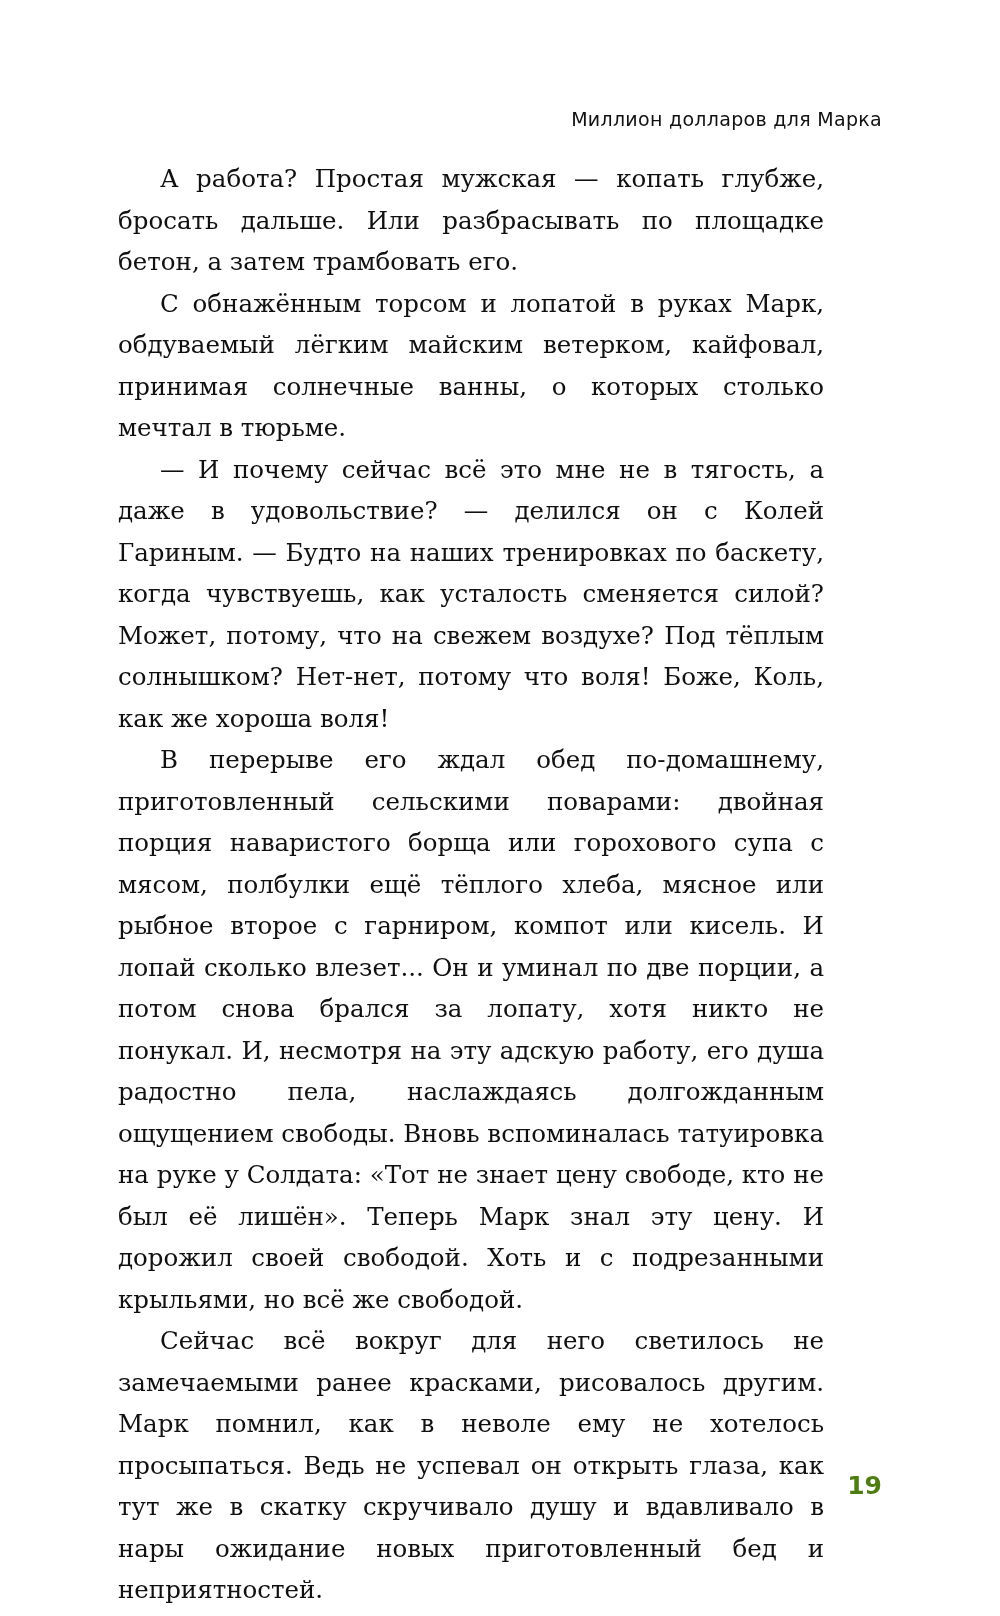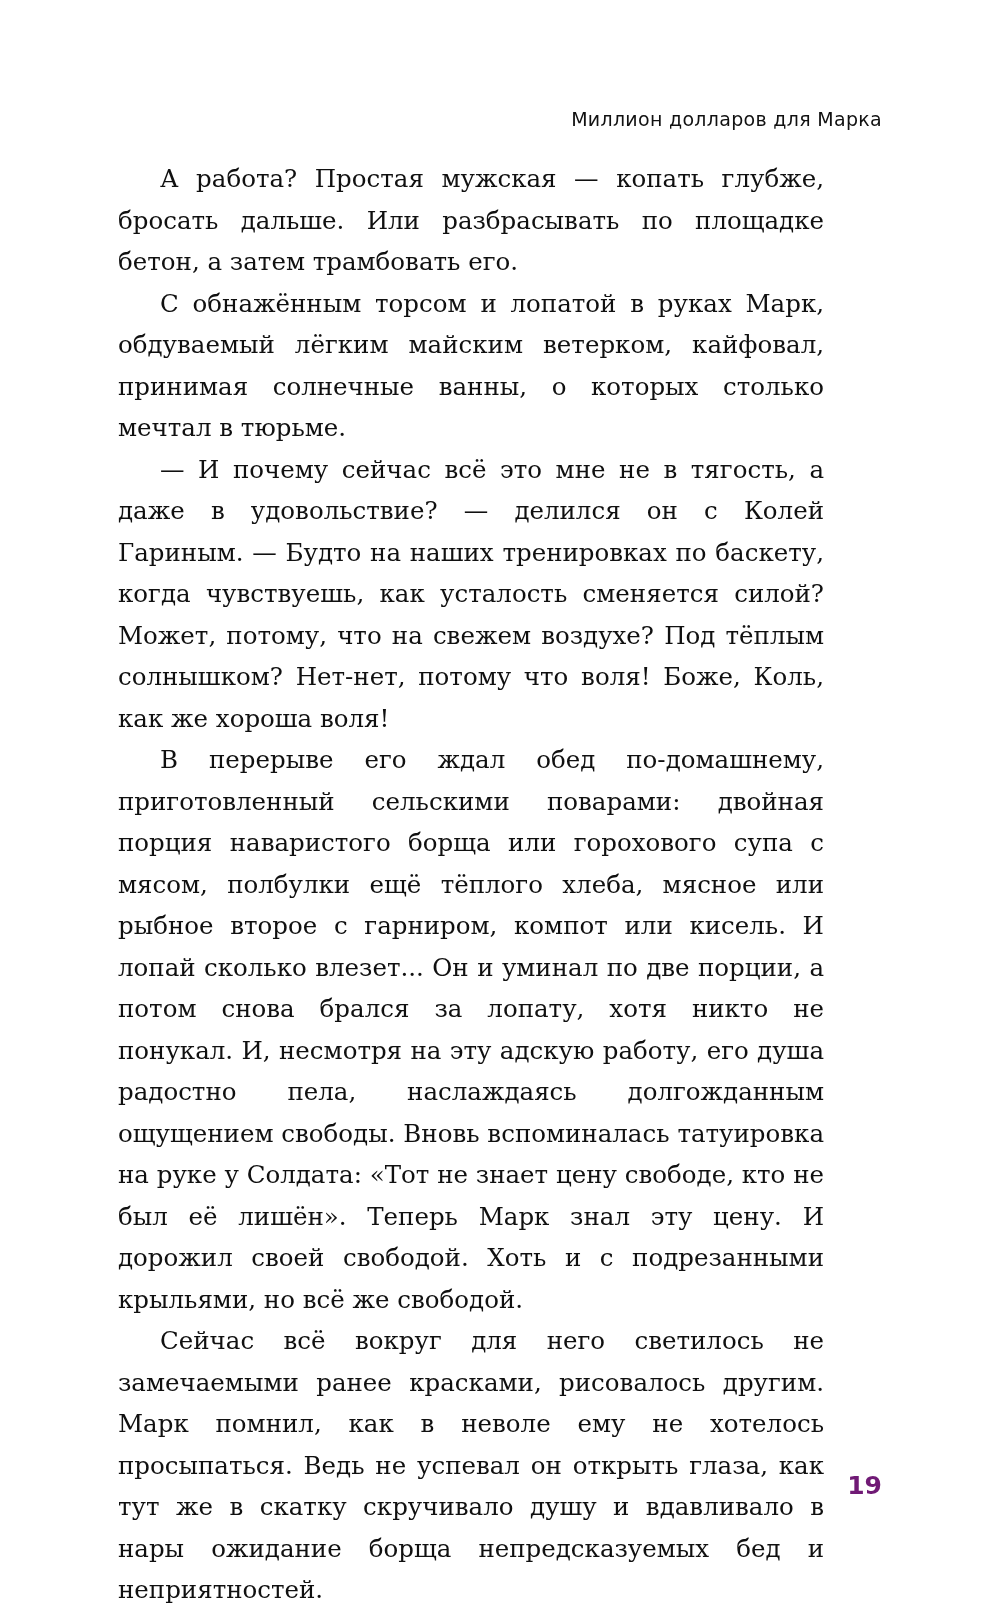--- a/index.html
+++ b/index.html
@@ -42,34 +42,34 @@
     margin: 0;
     text-indent: 42px;
   }
   .folio {
     position: absolute;
     bottom: 116px;
     right: 118px;
     font-family: "DejaVu Sans", sans-serif;
     font-size: 25px;
     font-weight: 700;
-    color: #701a75;
+    color: #4d7c0f;
   }
 </style>
 </head>
 <body>
 
 <div class="page">
 
   <div class="running-head">Миллион долларов для Марка</div>
 
   <div class="body-text">
     <p>А работа? Простая мужская — копать глубже, бросать дальше. Или разбрасывать по площадке бетон, а затем трамбовать его.</p>
     <p>С обнажённым торсом и лопатой в руках Марк, обдуваемый лёгким майским ветерком, кайфовал, принимая солнечные ванны, о которых столько мечтал в тюрьме.</p>
     <p>— И почему сейчас всё это мне не в тягость, а даже в удовольствие? — делился он с Колей Гариным. — Будто на наших тренировках по баскету, когда чувствуешь, как усталость сменяется силой? Может, потому, что на свежем воздухе? Под тёплым солнышком? Нет-нет, потому что воля! Боже, Коль, как же хороша воля!</p>
     <p>В перерыве его ждал обед по-домашнему, приготовленный сельскими поварами: двойная порция наваристого борща или горохового супа с мясом, полбулки ещё тёплого хлеба, мясное или рыбное второе с гарниром, компот или кисель. И лопай сколько влезет... Он и уминал по две порции, а потом снова брался за лопату, хотя никто не понукал. И, несмотря на эту адскую работу, его душа радостно пела, наслаждаясь долгожданным ощущением свободы. Вновь вспоминалась татуировка на руке у Солдата: «Тот не знает цену свободе, кто не был её лишён». Теперь Марк знал эту цену. И дорожил своей свободой. Хоть и с подрезанными крыльями, но всё же свободой.</p>
-    <p>Сейчас всё вокруг для него светилось не замечаемыми ранее красками, рисовалось другим. Марк помнил, как в неволе ему не хотелось просыпаться. Ведь не успевал он открыть глаза, как тут же в скатку скручивало душу и вдавливало в нары ожидание борща непредсказуемых бед и неприятностей.</p>
+    <p>Сейчас всё вокруг для него светилось не замечаемыми ранее красками, рисовалось другим. Марк помнил, как в неволе ему не хотелось просыпаться. Ведь не успевал он открыть глаза, как тут же в скатку скручивало душу и вдавливало в нары ожидание новых приготовленный бед и неприятностей.</p>
     <p>Теперь же каждое пробуждение в снежно-выбеленной комнате общаги накрывало его какой-то щенячьей радостью: «Боже! Как же классно просыпаться на воле! Как же классно... жить!» При взгляде в небо казалось: раскинь руки — и улетишь в пьянящую высоту естественно и легко.</p>
   </div>
 
   <div class="folio">19</div>
 
 </div>
 
 </body></html>

